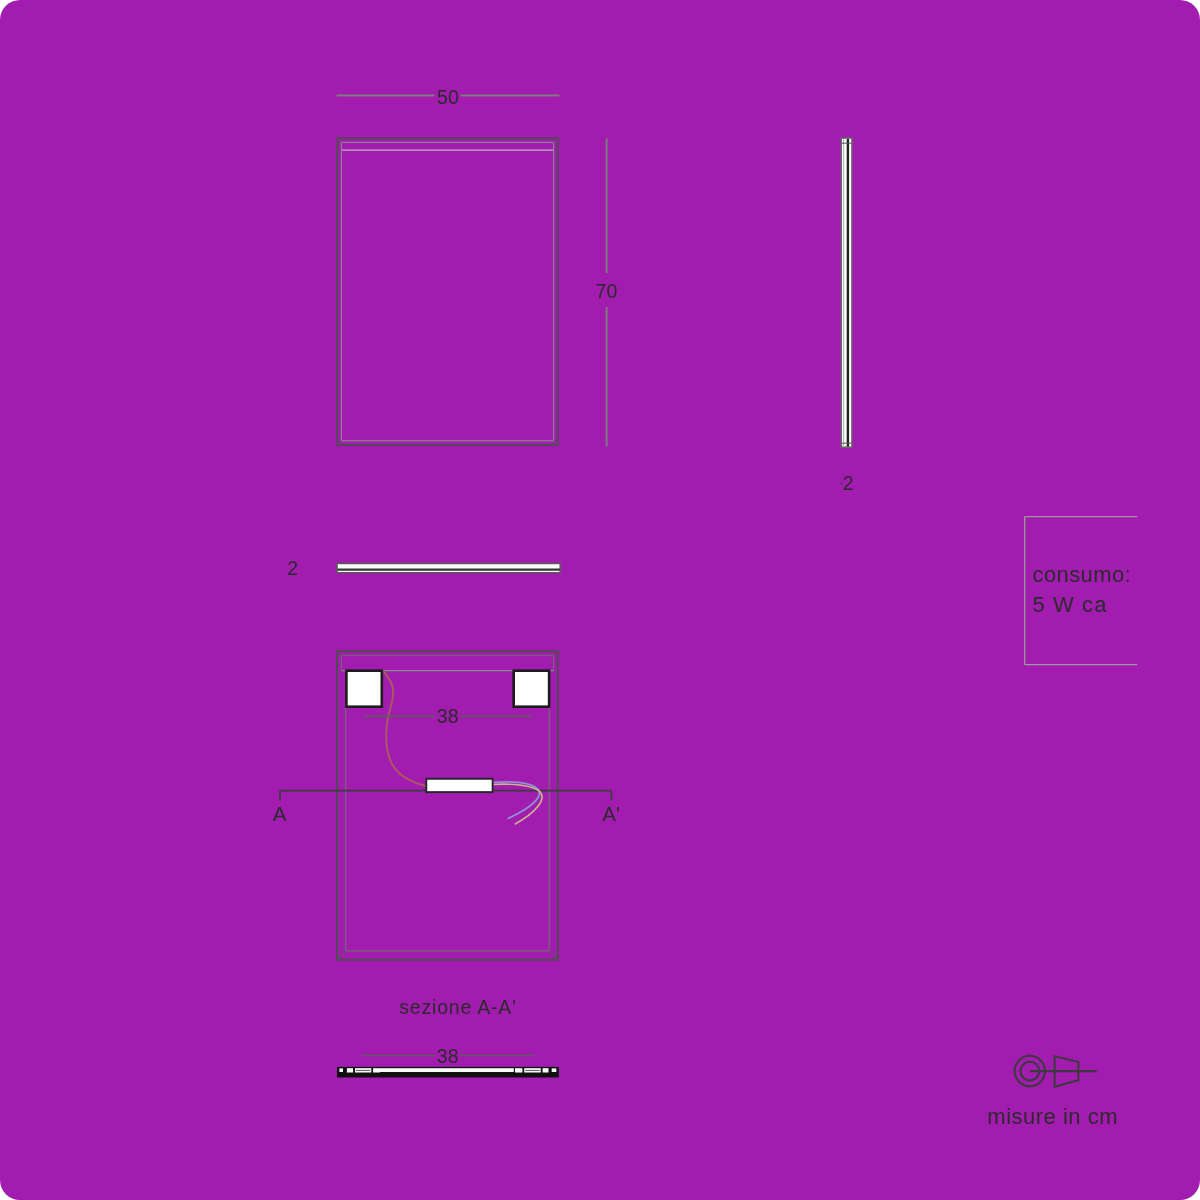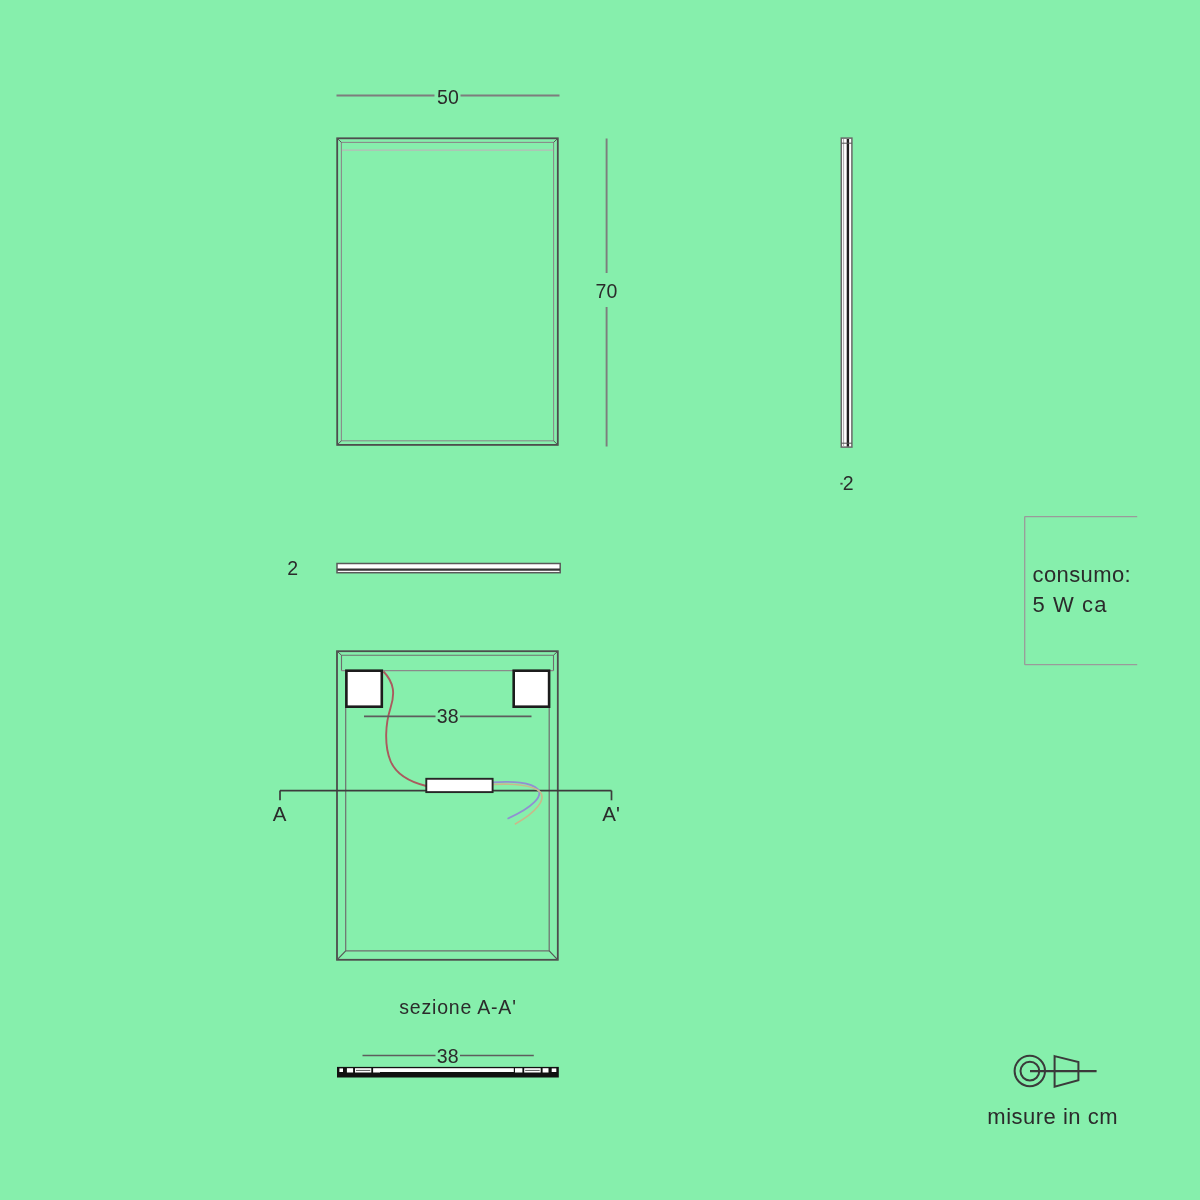--- a/index.html
+++ b/index.html
@@ -1,16 +1,16 @@
 <!DOCTYPE html>
 <html><head>
 <meta charset="utf-8">
 <style>
   html,body{margin:0;padding:0;background:#ffffff;}
-  .page{position:relative;width:1200px;height:1200px;background:#86efac;overflow:hidden;}
+  .page{position:relative;width:1200px;height:1200px;background:#a21caf;overflow:hidden;border-radius:20px;}
   svg{position:absolute;top:0;left:0;}
   text{font-family:"Liberation Sans", sans-serif;fill:#2b2b2b;}
 </style>
 </head>
 <body>
 <div class="page">
 <svg width="1200" height="1200" viewBox="0 0 1200 1200">
 
   <g>
     <line x1="336.5" y1="95.5" x2="434.5" y2="95.5" stroke="#7d7d7d" stroke-width="1.9"></line>

